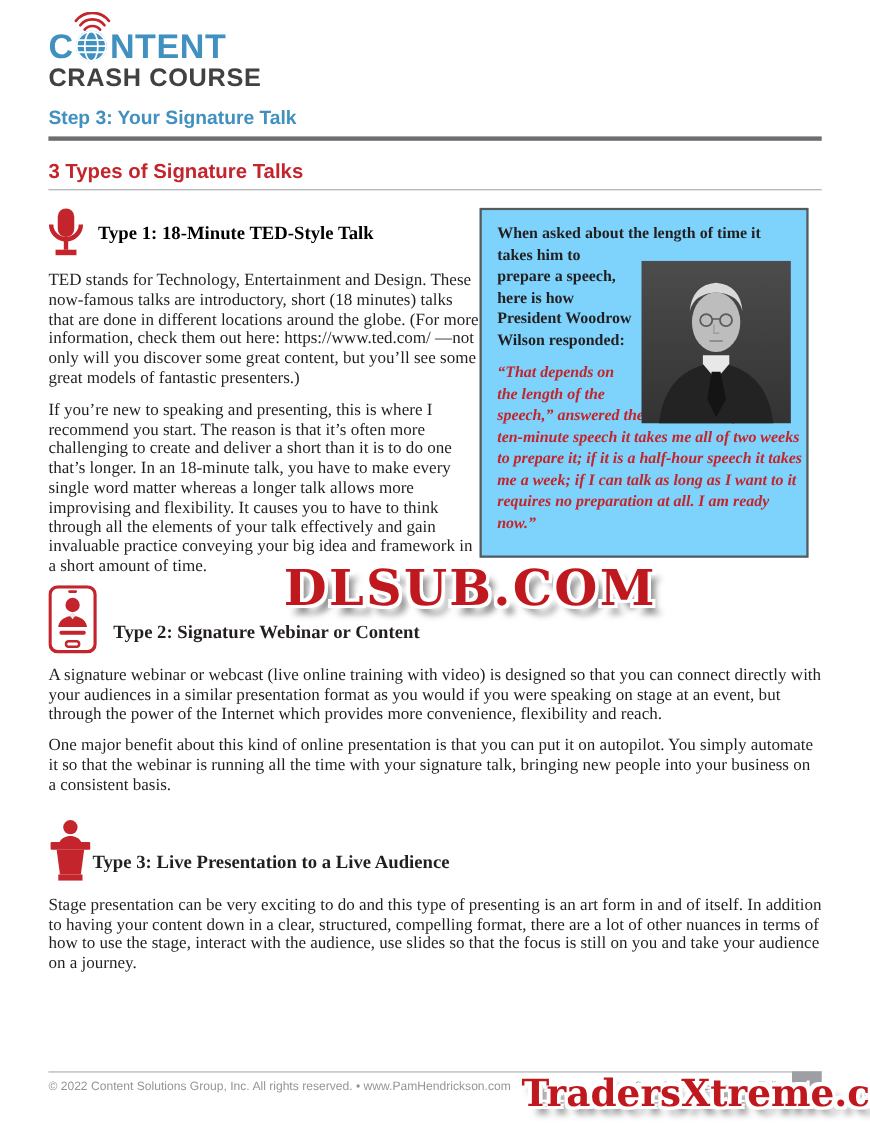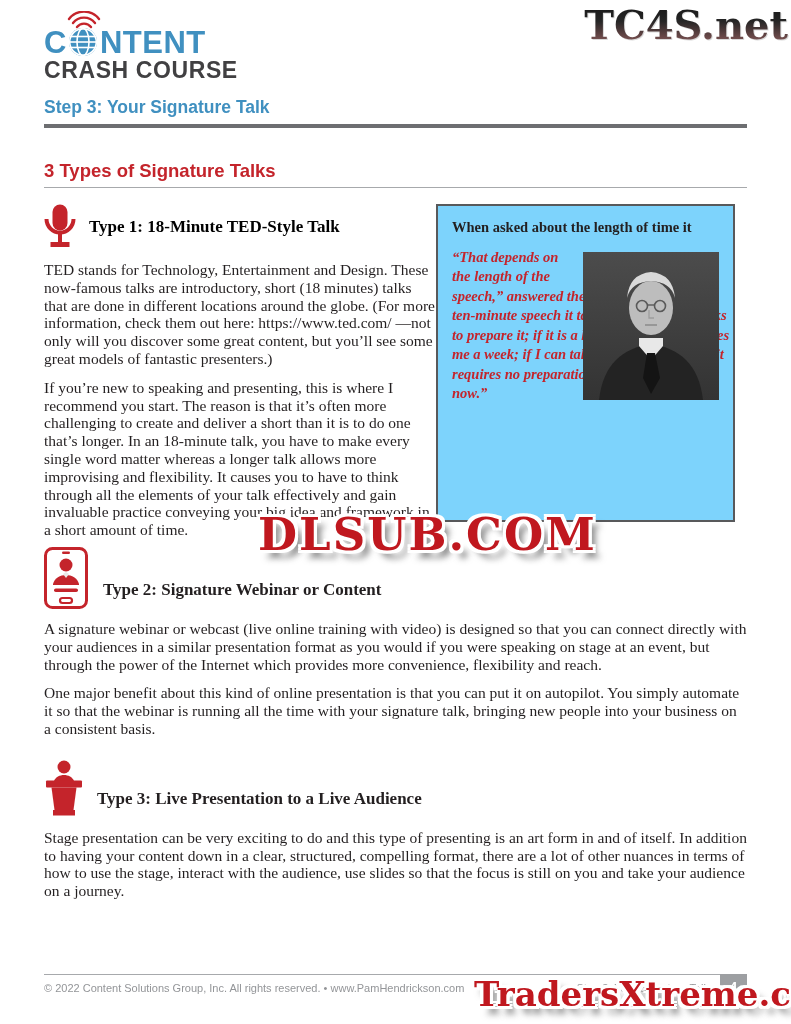--- a/index.html
+++ b/index.html
@@ -19,21 +19,21 @@
   .logo-line1 svg.waves { position:absolute; left:-2px; top:-17px; }
   .logo-line2 { color:#414042; font:800 23px/24px "Liberation Sans", sans-serif; letter-spacing:.6px; }
 
   
   .kicker { margin-top:15px; color:#4090c0; font:bold 17.5px/20px "Liberation Sans", sans-serif; }
   .doc-title { margin-top:3px; color:#c4242b; font:bold 27px/30px "Liberation Sans", sans-serif; }
   .rule-thick { margin-top:7px; height:4px; background:#6d6e71; }
 
   .intro { margin-top:13px; font-size:15.5px; line-height:17.8px; }
 
-  .section-heading { margin-top:32px; color:#c4242b; font:bold 18.5px/22px "Liberation Sans", sans-serif;
+  .section-heading { margin-top:17px; color:#c4242b; font:bold 18.5px/22px "Liberation Sans", sans-serif;
     padding-bottom:5px; border-bottom:1.5px solid #a7a9ac; }
 
   
   .two-col { display:flex; gap:0; margin-top:16px; align-items:flex-start; }
   .col-left { width:392px; }
   .type-head { display:flex; align-items:center; gap:13px; }
   .type-head h3 { font:bold 17px/20px "Liberation Serif", serif; color:#000; }
   .body-p { font-size:15.5px; line-height:17.8px; margin-top:11px; }
 
   
@@ -43,21 +43,21 @@
   }
   .sb-lead1 { font:bold 14.5px/19.5px "Liberation Serif", serif; white-space:nowrap; overflow:hidden; }
   .sb-lead2 { width:126px; font:bold 14.5px/19.5px "Liberation Serif", serif; }
   .sb-quote1 { width:126px; margin-top:10px; color:#c4242b; font:bold italic 14.5px/19.5px "Liberation Serif", serif; }
   .sb-quote2 { margin-top:0; color:#c4242b; font:bold italic 14.5px/19.5px "Liberation Serif", serif; }
   .sb-photo { position:absolute; top:46px; right:14px; width:136px; height:148px; }
 
   
   .type2-head { display:flex; align-items:flex-end; gap:15px; margin-top:8px; }
   .type2-head h3, .type3-head h3 { font:bold 17px/20px "Liberation Serif", serif; padding-bottom:9px; }
-  .type3-head { display:flex; align-items:flex-end; gap:13px; margin-top:22px; }
+  .type3-head { display:flex; align-items:flex-end; margin-top:22px; }
 
   
   .footer { position:absolute; left:44px; width:703px; top:974px;
     border-top:1.5px solid #a7a9ac; padding-top:7px;
     display:flex; justify-content:space-between;
     font:11px/13px "Liberation Sans", sans-serif; color:#939598; }
   .footer-right { position:relative; padding-right:38px; }
   .page-badge { position:absolute; right:0; top:-8px; width:27px; height:27px; background:#9d9fa2;
     color:#ffffff; font:bold 14px/27px "Liberation Sans", sans-serif; text-align:center; }
 
@@ -122,20 +122,21 @@
             <rect x="6.5" y="38" width="19" height="5" fill="#c4242b"></rect>
           </svg>
           <h3>Type 1: 18-Minute TED-Style Talk</h3>
         </div>
         <p class="body-p"><span>TED stands for Technology, Entertainment and Design. These now-famous talks are introductory, short (18 minutes) talks that are done in different locations around the globe. (For more information, check them out here: </span><span>https://www.ted.com/</span><span> —not only will you discover some great content, but you’ll see some great models of fantastic presenters.)</span></p>
         <p class="body-p">If you’re new to speaking and presenting, this is where I recommend you start. The reason is that it’s often more challenging to create and deliver a short than it is to do one that’s longer. In an 18-minute talk, you have to make every single word matter whereas a longer talk allows more improvising and flexibility. It causes you to have to think through all the elements of your talk effectively and gain invaluable practice conveying your big idea and framework in a short amount of time.</p>
       </div>
 
       <aside class="sidebar">
         <p class="sb-lead1">When asked about the length of time it</p>
+        <p class="sb-lead2">takes him to prepare a speech, here is how President Woodrow Wilson responded:</p>
         <p class="sb-quote1">“That depends on the length of the</p>
         <p class="sb-quote2">speech,” answered the President. “If it is a ten-minute speech it takes me all of two weeks to prepare it; if it is a half-hour speech it takes me a week; if I can talk as long as I want to it requires no preparation at all. I am ready now.”</p>
         <svg class="sb-photo" width="136" height="148" viewBox="0 0 136 148">
           <defs>
             <linearGradient id="phbg" x1="0" y1="0" x2="0" y2="1">
               <stop offset="0" stop-color="#4c4c4c"></stop>
                 <stop offset="1" stop-color="#333333"></stop>
             </linearGradient>
           </defs>
           <rect x="0" y="0" width="136" height="148" fill="url(#phbg)"></rect>
@@ -183,17 +184,16 @@
   </div>
 
   <div class="footer">
     <span>© 2022 Content Solutions Group, Inc. All rights reserved. • www.PamHendrickson.com</span>
     <span class="footer-right">
       <span>Step 3: Your Signature Talk</span>
       <span class="page-badge">4</span>
     </span>
   </div>
 
-  <div class="wm wm-top">TC4S.net</div>
   <div class="wm wm-red wm-mid">DLSUB.COM</div>
   <div class="wm wm-red wm-bottom">TradersXtreme.com</div>
 
 </div>
 
 </body></html>

